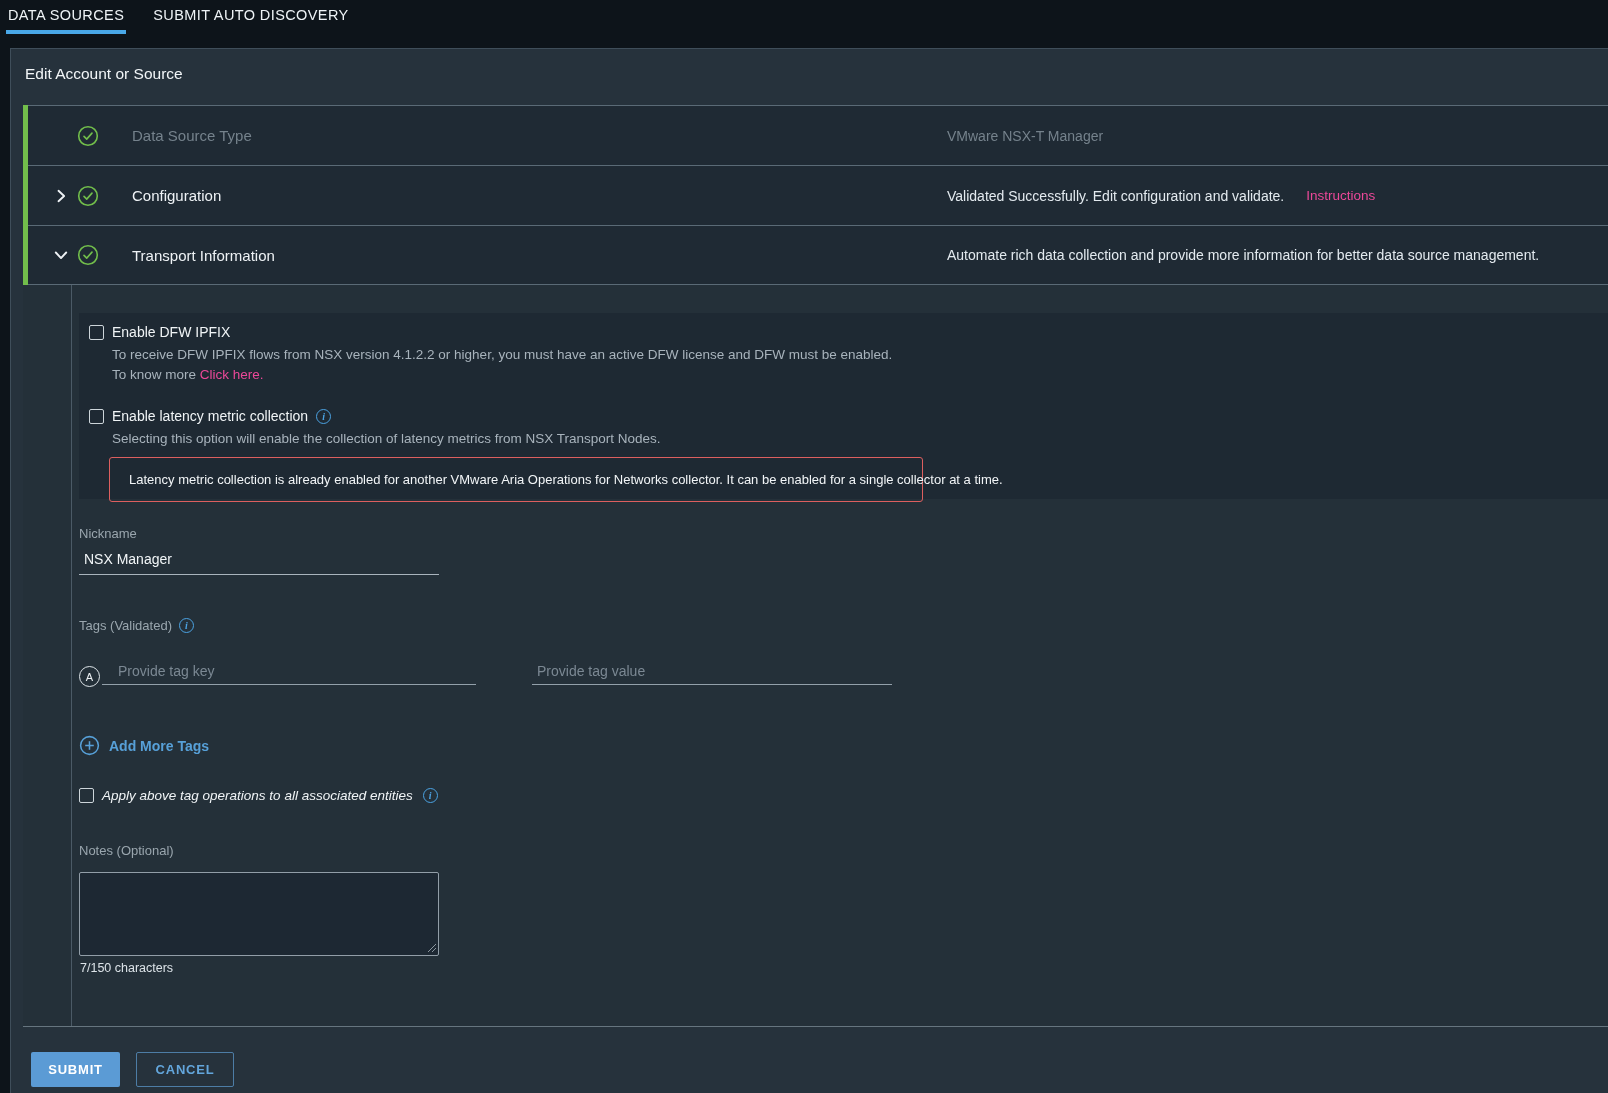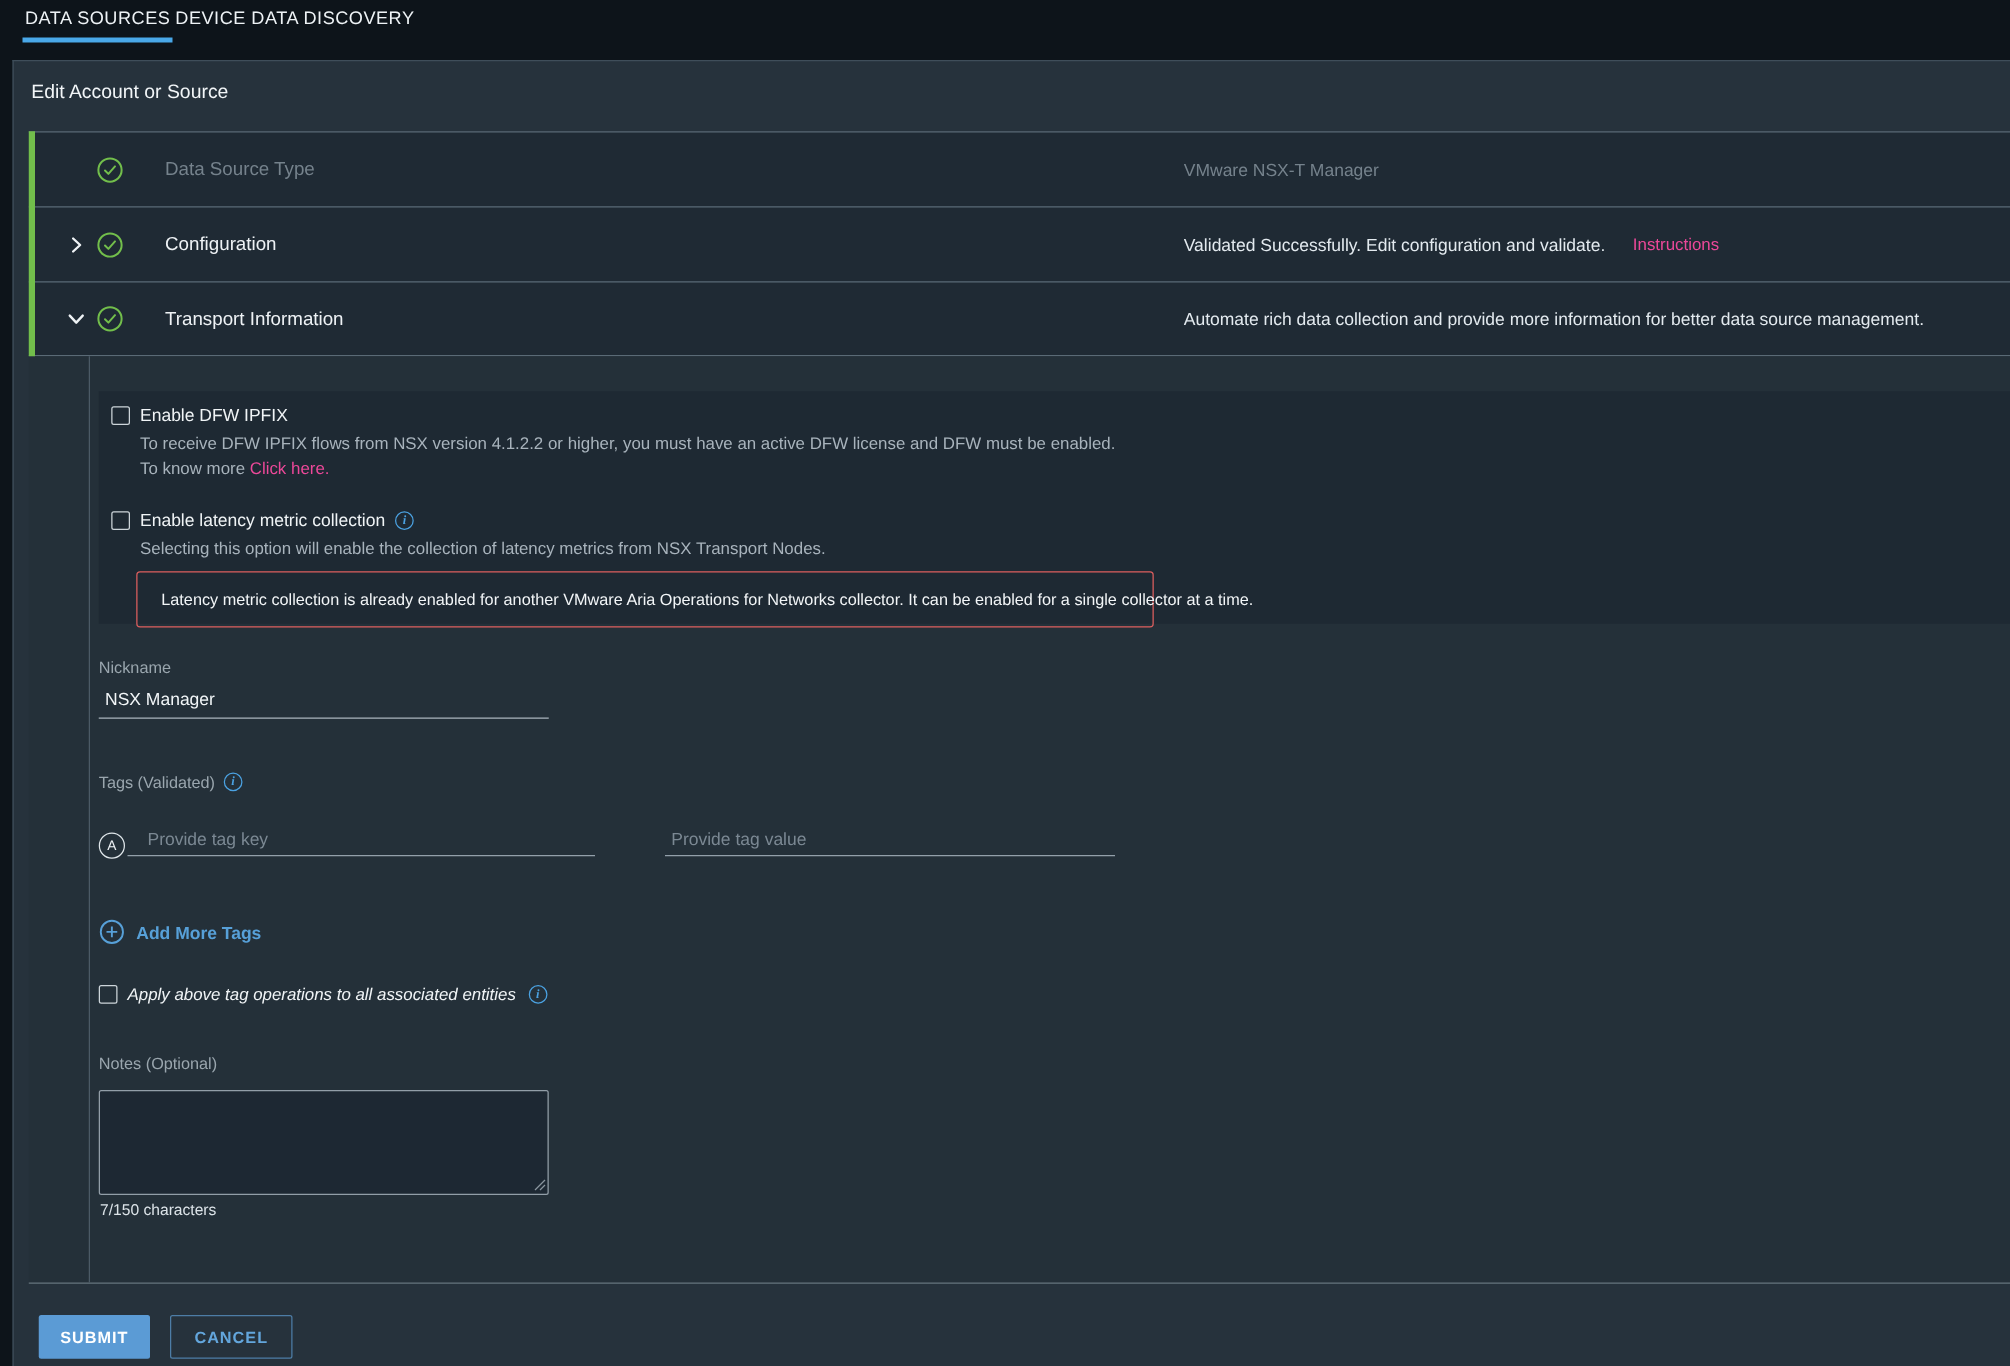--- a/index.html
+++ b/index.html
@@ -1,21 +1,21 @@
 <!DOCTYPE html>
 <html><head>
 <meta charset="utf-8">
 <style>
   * { margin:0; padding:0; box-sizing:border-box; }
   html,body { background:#0d141a; }
   body { font-family:"Liberation Sans", sans-serif; }
   .page { position:relative; width:1608px; height:1093px; background:#0d141a; overflow:hidden; color:#e9eef2; }
 
   
-  .tabs { position:absolute; top:0; left:18px; display:flex; }
+  .tabs { position:absolute; top:0; left:6px; display:flex; gap:25px; }
   .tab { padding:8px 2px 7px 2px; font-size:14.5px; line-height:15px; letter-spacing:.4px; color:#eef3f6;
          border-bottom:4px solid transparent; cursor:pointer; white-space:nowrap; }
   .tab.active { border-bottom-color:#49a8e8; }
 
   
   .panel { position:absolute; left:10px; top:48px; width:1598px; height:1045px; background:#26323c;
            border-top:1px solid #3f4e5a; border-left:1px solid #3f4e5a; }
   .panel-title { position:absolute; top:16px; left:14px; font-size:15.5px; color:#f2f6f8; }
 
   
@@ -88,21 +88,21 @@
   .btn-primary { width:89px; background:#5b9bd5; color:#ffffff; border:none; }
   .btn-outline { width:98px; background:transparent; color:#63a6dc; border:1px solid #4d7da6; }
 </style>
 </head>
 <body>
 
 <div class="page">
 
   <div class="tabs">
     <div class="tab active">DATA SOURCES</div>
-    <div class="tab">DEVICE DATA DISCOVERY</div>
+    <div class="tab">SUBMIT AUTO DISCOVERY</div>
   </div>
 
   <div class="panel">
     <div class="panel-title">Edit Account or Source</div>
 
     <div class="accordion">
       <div class="acc-headers">
 
         <div class="acc-row disabled">
           <span class="chev-slot"></span>

